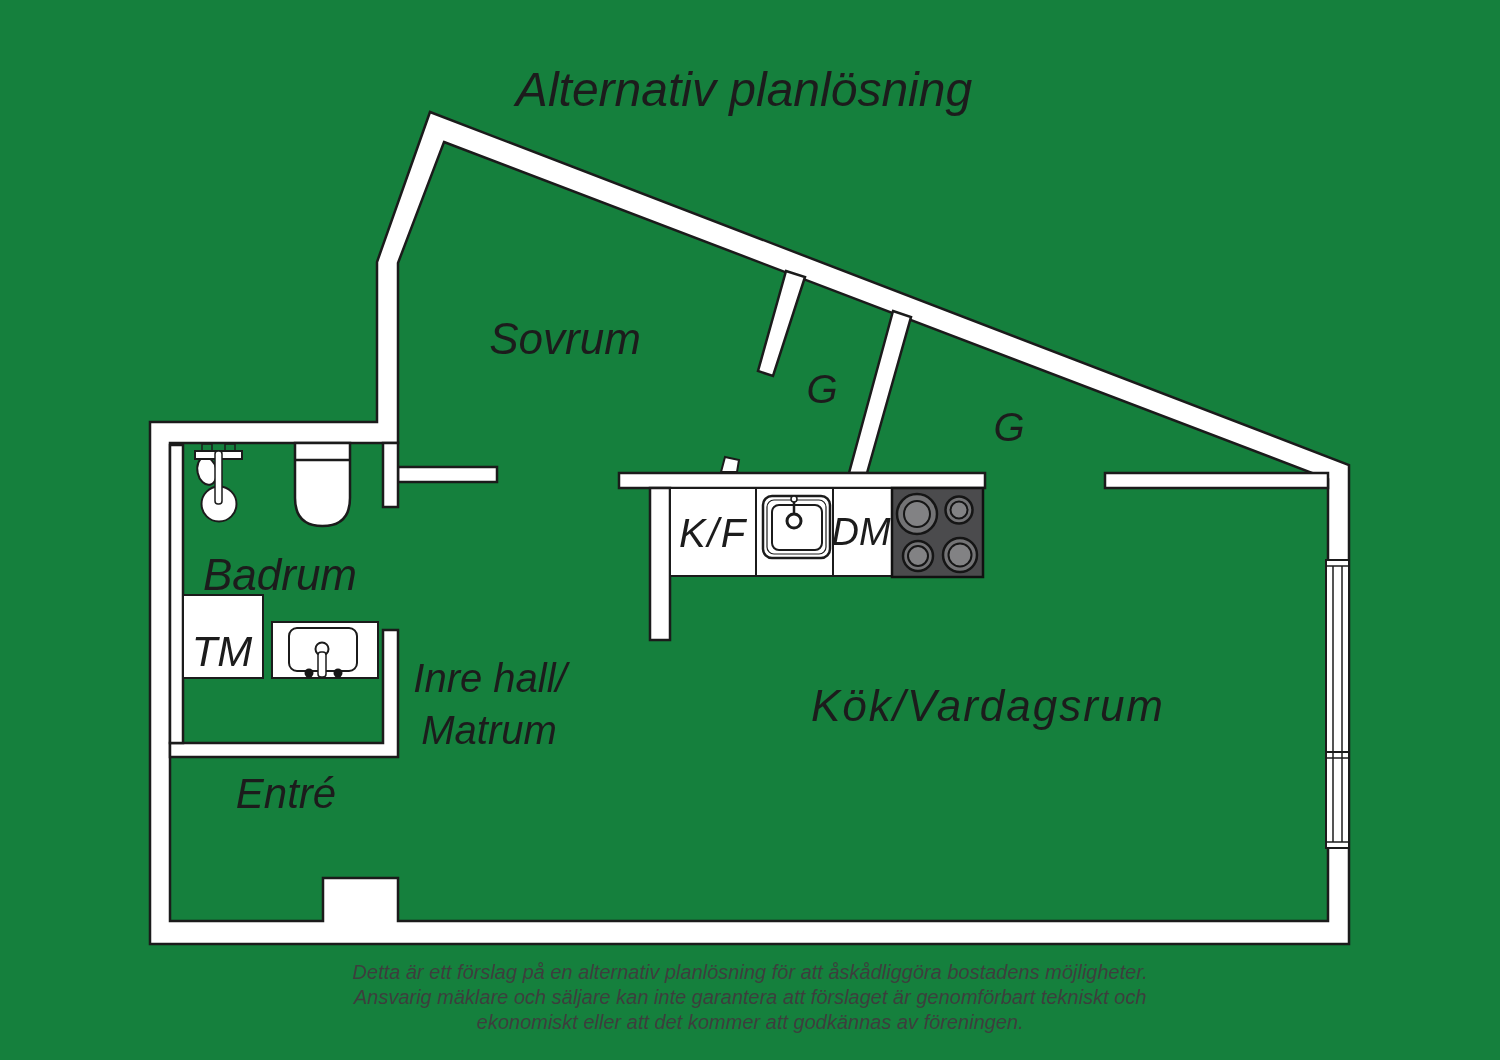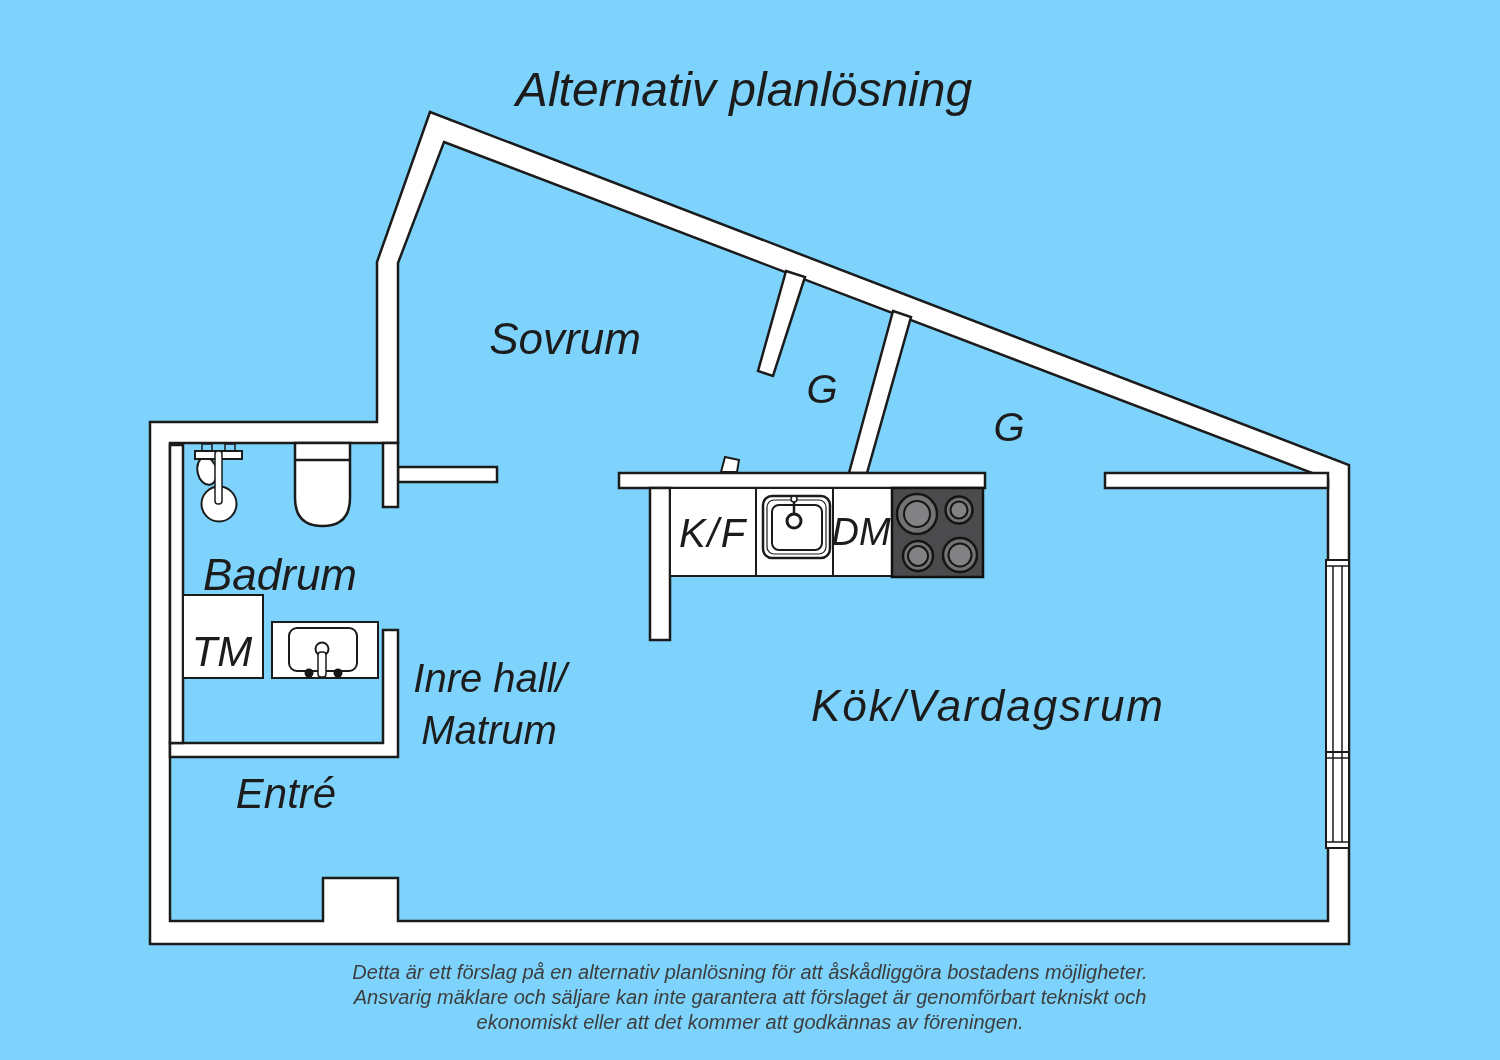--- a/index.html
+++ b/index.html
@@ -1,16 +1,16 @@
 <!DOCTYPE html>
 <html><head>
 <meta charset="utf-8">
 <style>
   html,body{margin:0;padding:0;background:#ffffff;}
-  .canvas{position:relative;width:1500px;height:1060px;background:#7dd3fc;overflow:hidden;}
+  .canvas{position:relative;width:1500px;height:1060px;background:#15803d;overflow:hidden;}
   svg{display:block;}
   .lbl{font-family:"Liberation Sans",sans-serif;font-style:italic;fill:#1c1c1c;}
   .disc{font-family:"Liberation Sans",sans-serif;font-style:italic;fill:#3d3d3d;}
   .wall{fill:#ffffff;stroke:#1b1b1b;stroke-width:2.5;}
   .thin{fill:#ffffff;stroke:#1b1b1b;stroke-width:2;}
   .fine{fill:none;stroke:#1b1b1b;stroke-width:1.5;}
 </style>
 </head>
 <body>
 

